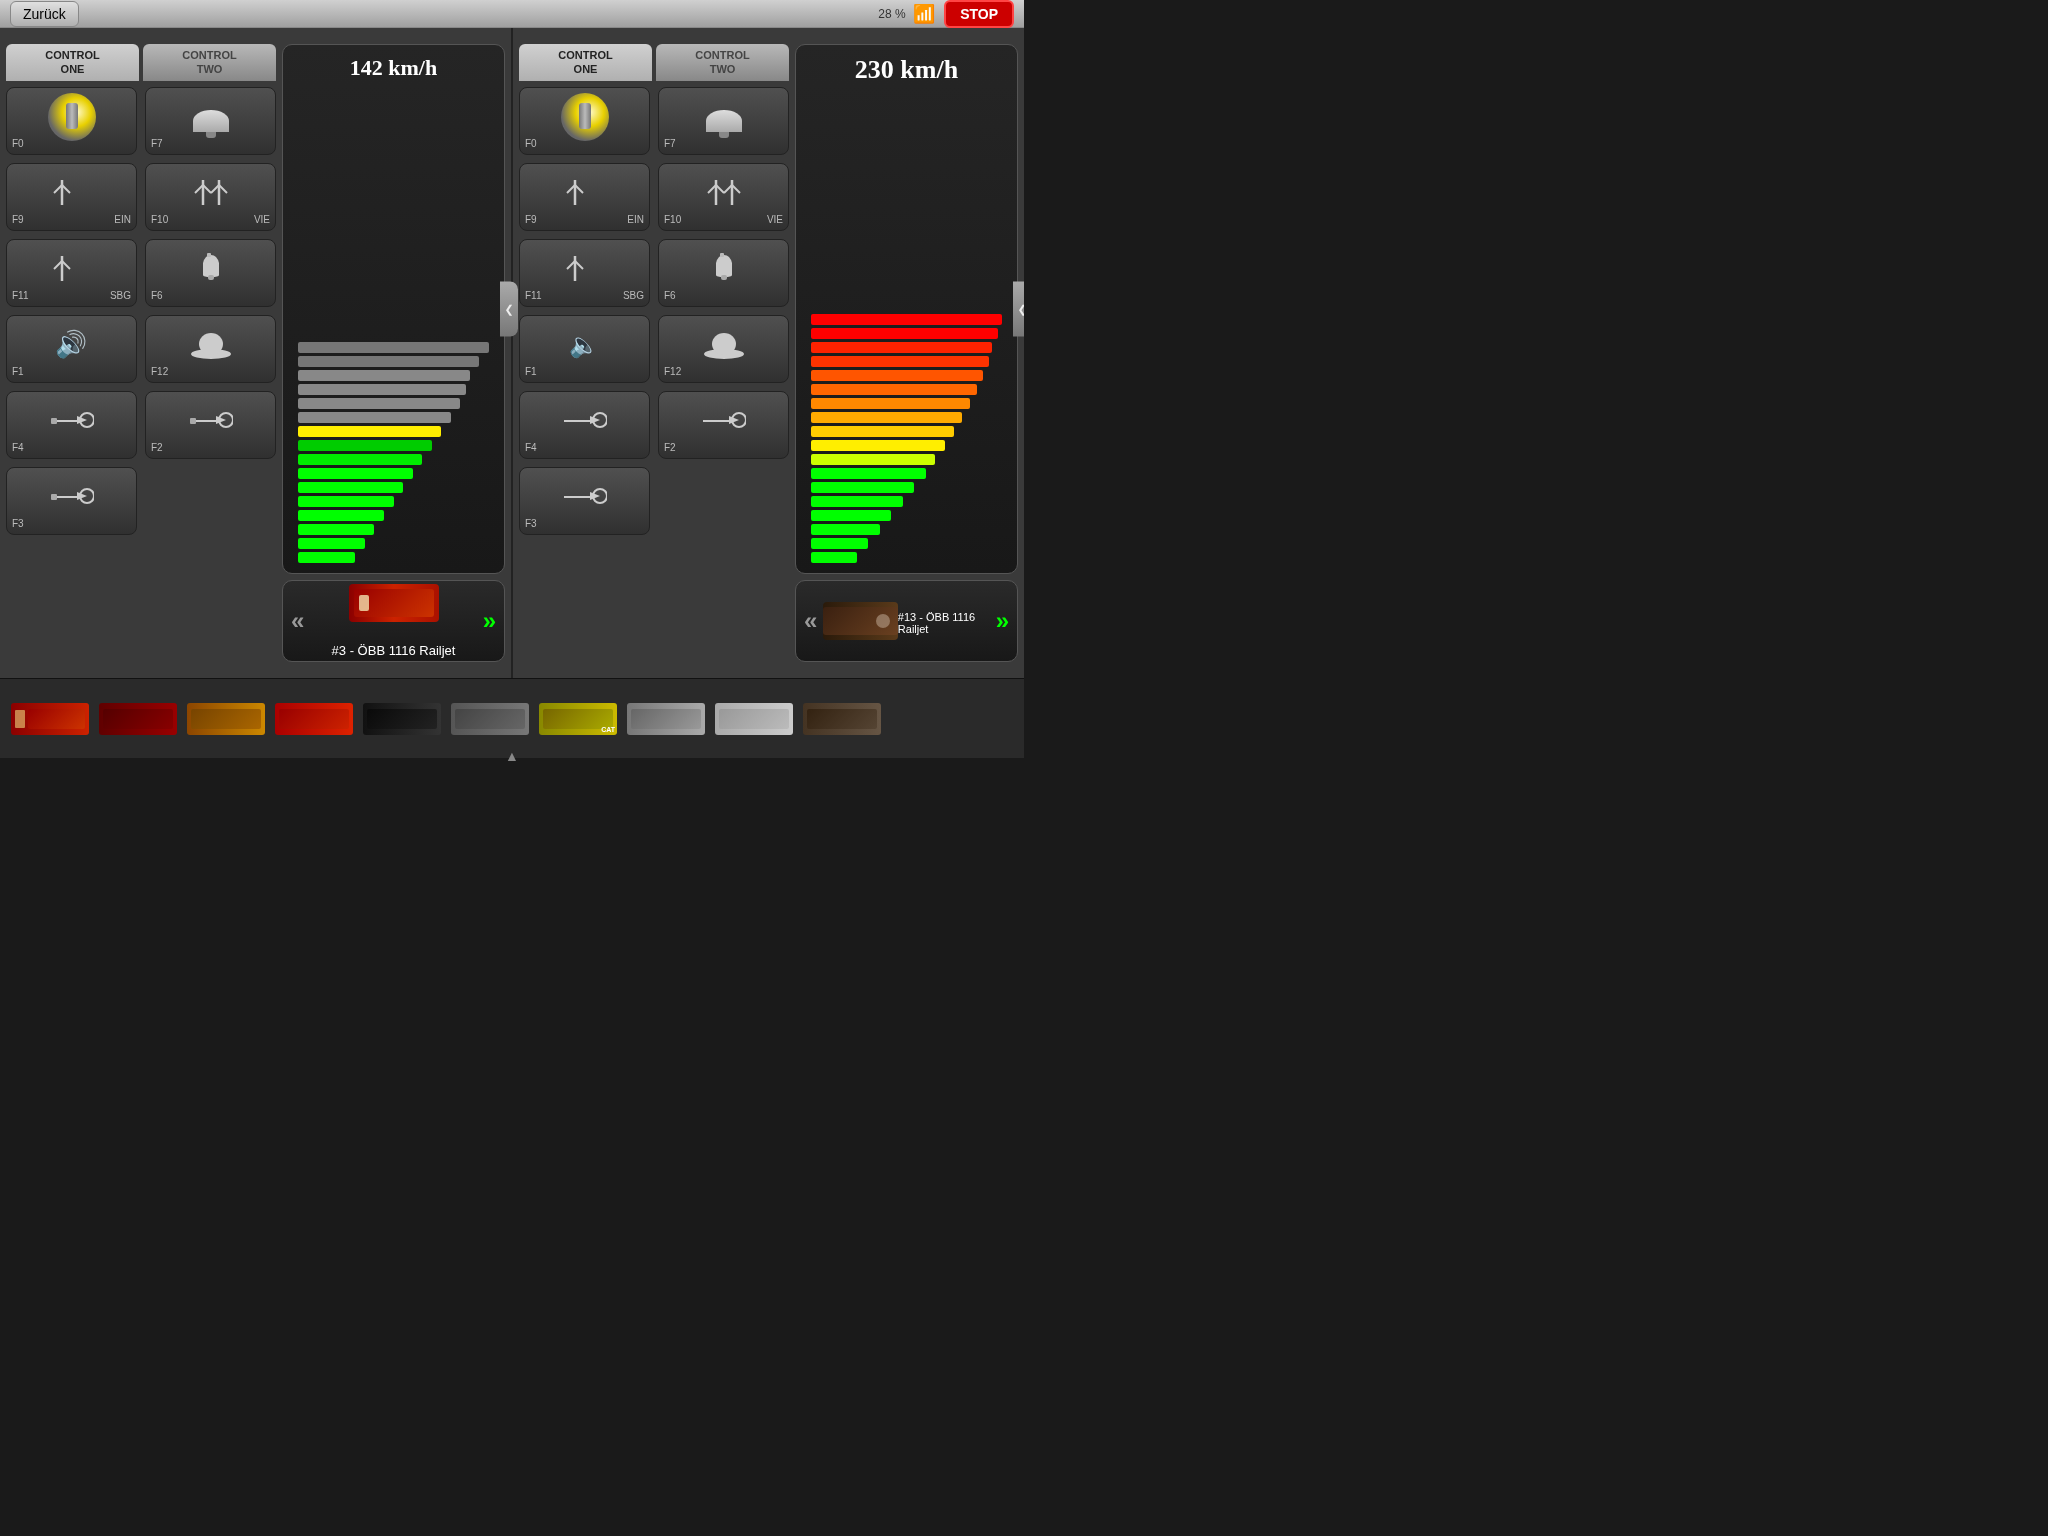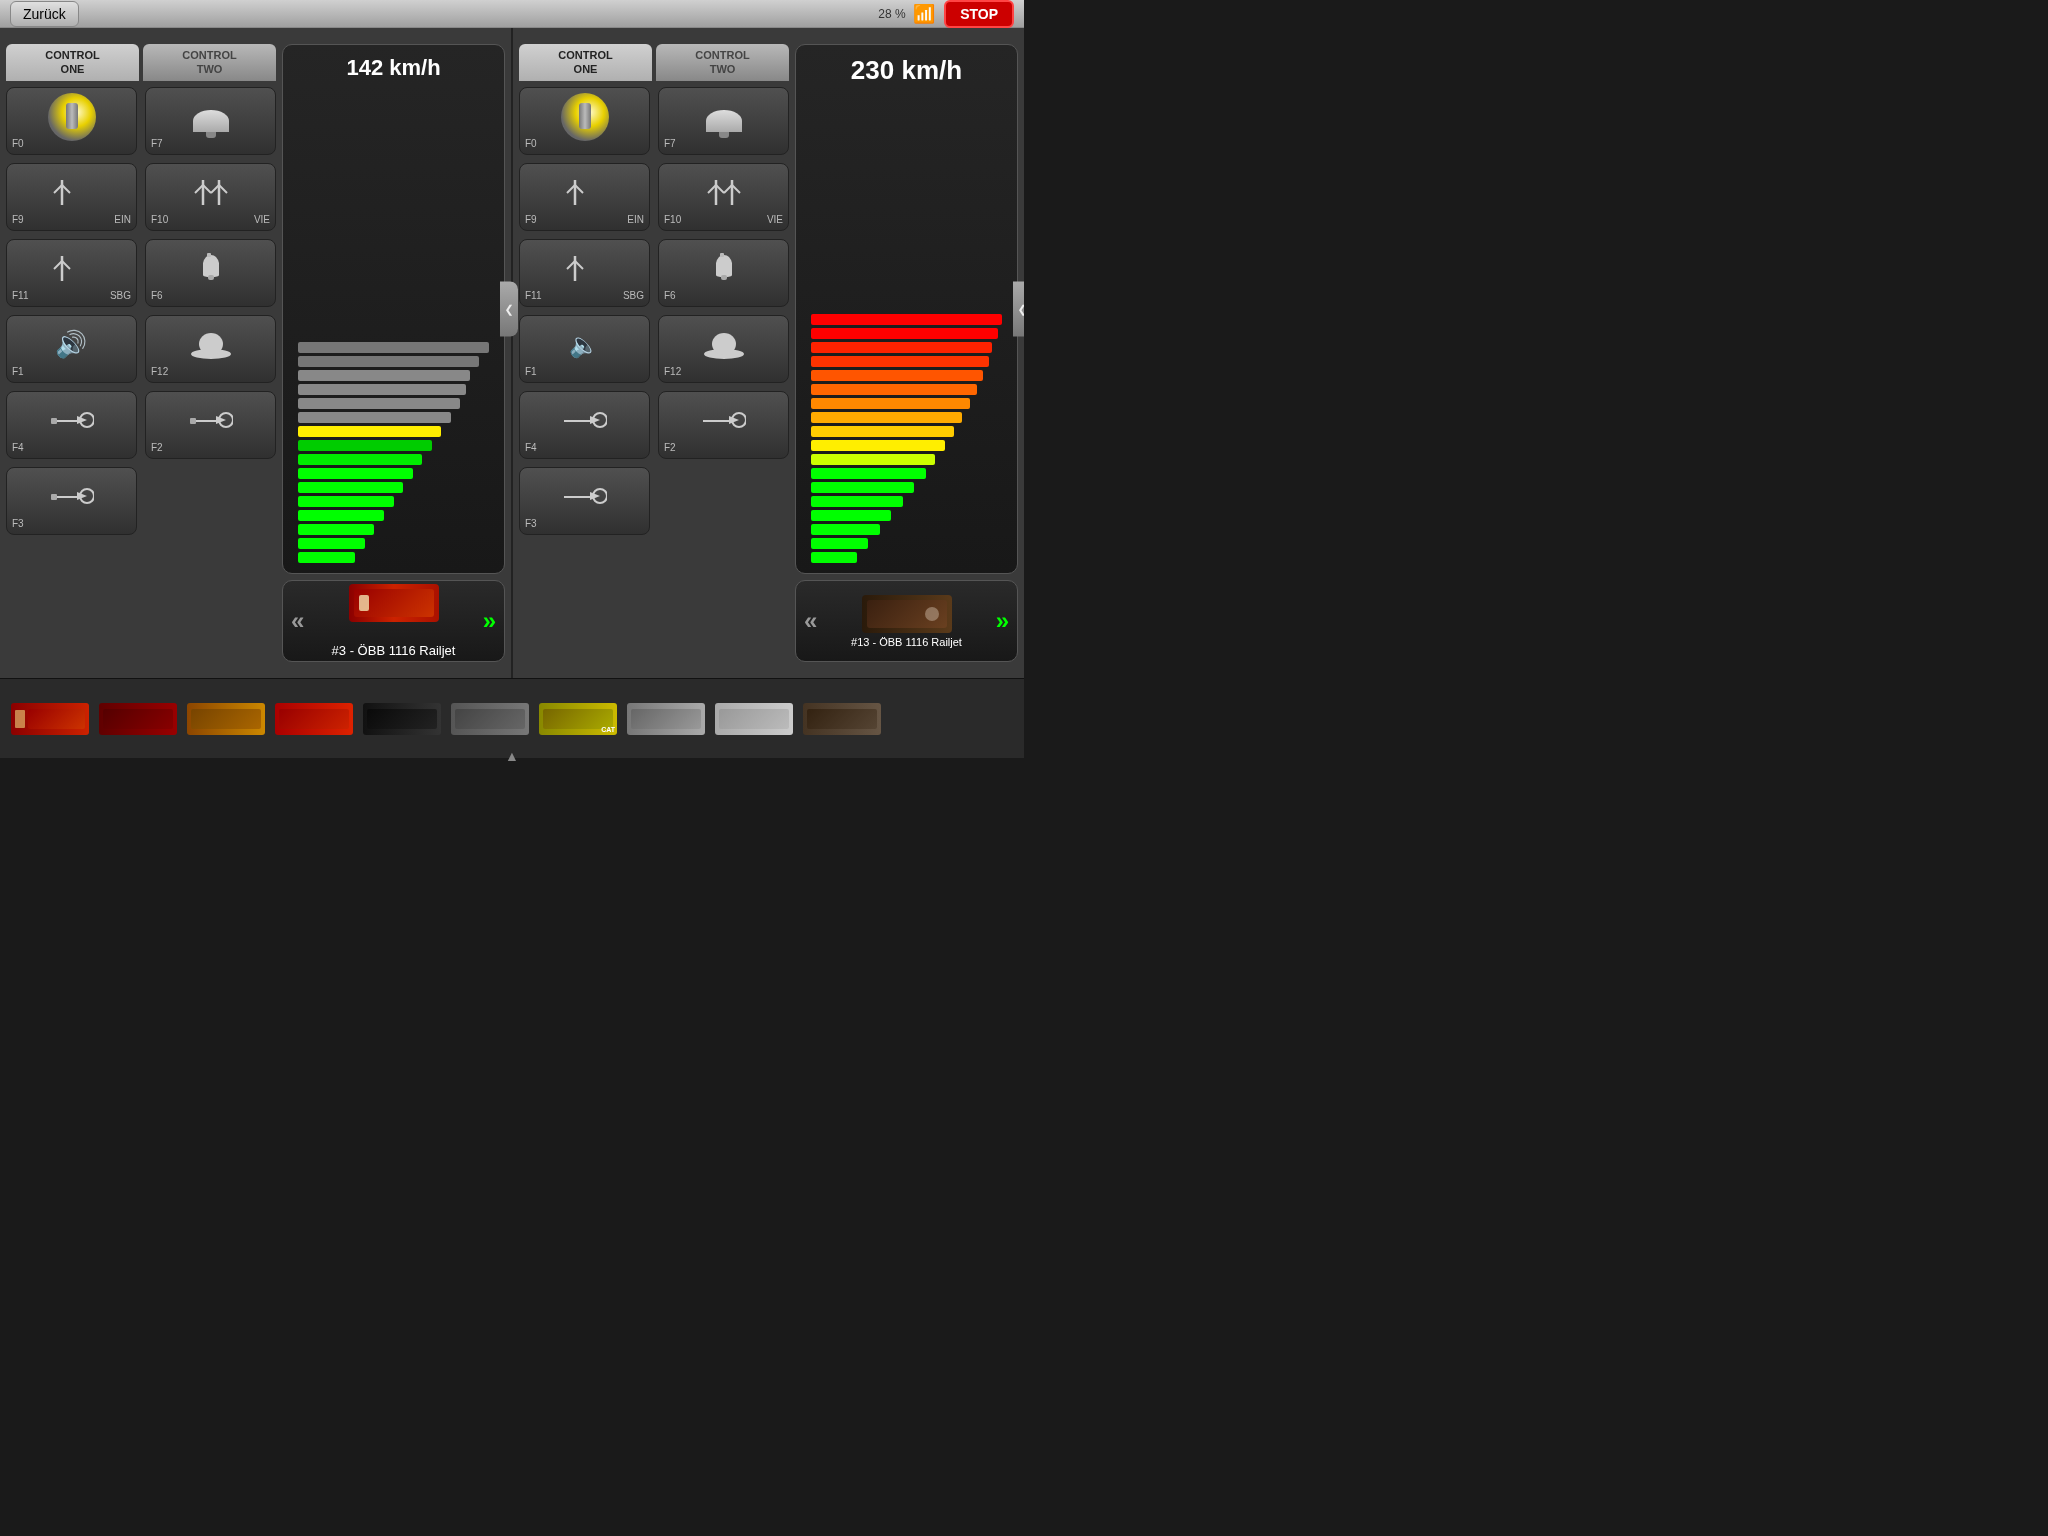--- a/index.html
+++ b/index.html
@@ -138,20 +138,21 @@
     
     .speed-meter-container {
       background: linear-gradient(to bottom, #252525, #181818);
       border: 1px solid #555;
       border-radius: 10px;
       padding: 10px 15px;
       flex: 1;
       display: flex;
       flex-direction: column;
       position: relative;
+      font-family: Liberation Serif, serif;
     }
 
     .controller-half {
       display: flex;
       flex: 1;
       padding: 16px 6px;
       gap: 6px;
     }
 
     .left-panel {
@@ -505,21 +506,21 @@
           <div style="height:11px;width:42%;background:#00FF00;border-radius:2px;"></div>
           <div style="height:11px;width:36%;background:#00FF00;border-radius:2px;"></div>
           <div style="height:11px;width:30%;background:#00FF00;border-radius:2px;"></div>
           <div style="height:11px;width:24%;background:#00FF00;border-radius:2px;"></div>
         </div>
         <div style="position:absolute;right:-14px;top:50%;transform:translateY(-50%);background:linear-gradient(to bottom,#aaa,#777);border-radius:0 8px 8px 0;width:18px;height:55px;display:flex;align-items:center;justify-content:center;color:#eee;font-size:11px;">❮</div>
       </div>
 
       <div style="background:linear-gradient(to bottom,#2a2a2a,#181818);border:1px solid #555;border-radius:10px;height:82px;display:flex;align-items:center;padding:0 8px;gap:6px;">
         <span style="color:#999;font-size:24px;font-weight:bold;cursor:pointer;">«</span>
-        <div style="flex:1;display:flex;flex-direction:column;align-items:center;">
+        <div style="flex:1;display:flex;flex-direction:row;align-items:center;">
           <div style="width:90px;height:38px;background:linear-gradient(to right,#2a1a0a,#5a3a1a);border-radius:4px;display:flex;align-items:center;justify-content:center;overflow:hidden;">
             <div style="width:80px;height:28px;background:linear-gradient(135deg,#3a2010,#6a4020);border-radius:3px;position:relative;">
               <div style="position:absolute;right:8px;top:50%;transform:translateY(-50%);width:14px;height:14px;border-radius:50%;background:rgba(200,180,160,0.5);"></div>
             </div>
           </div>
           <div style="font-size:11px;color:white;margin-top:3px;">#13 - ÖBB 1116 Railjet</div>
         </div>
         <span style="color:#00FF00;font-size:24px;font-weight:bold;">»</span>
       </div>
     </div>

